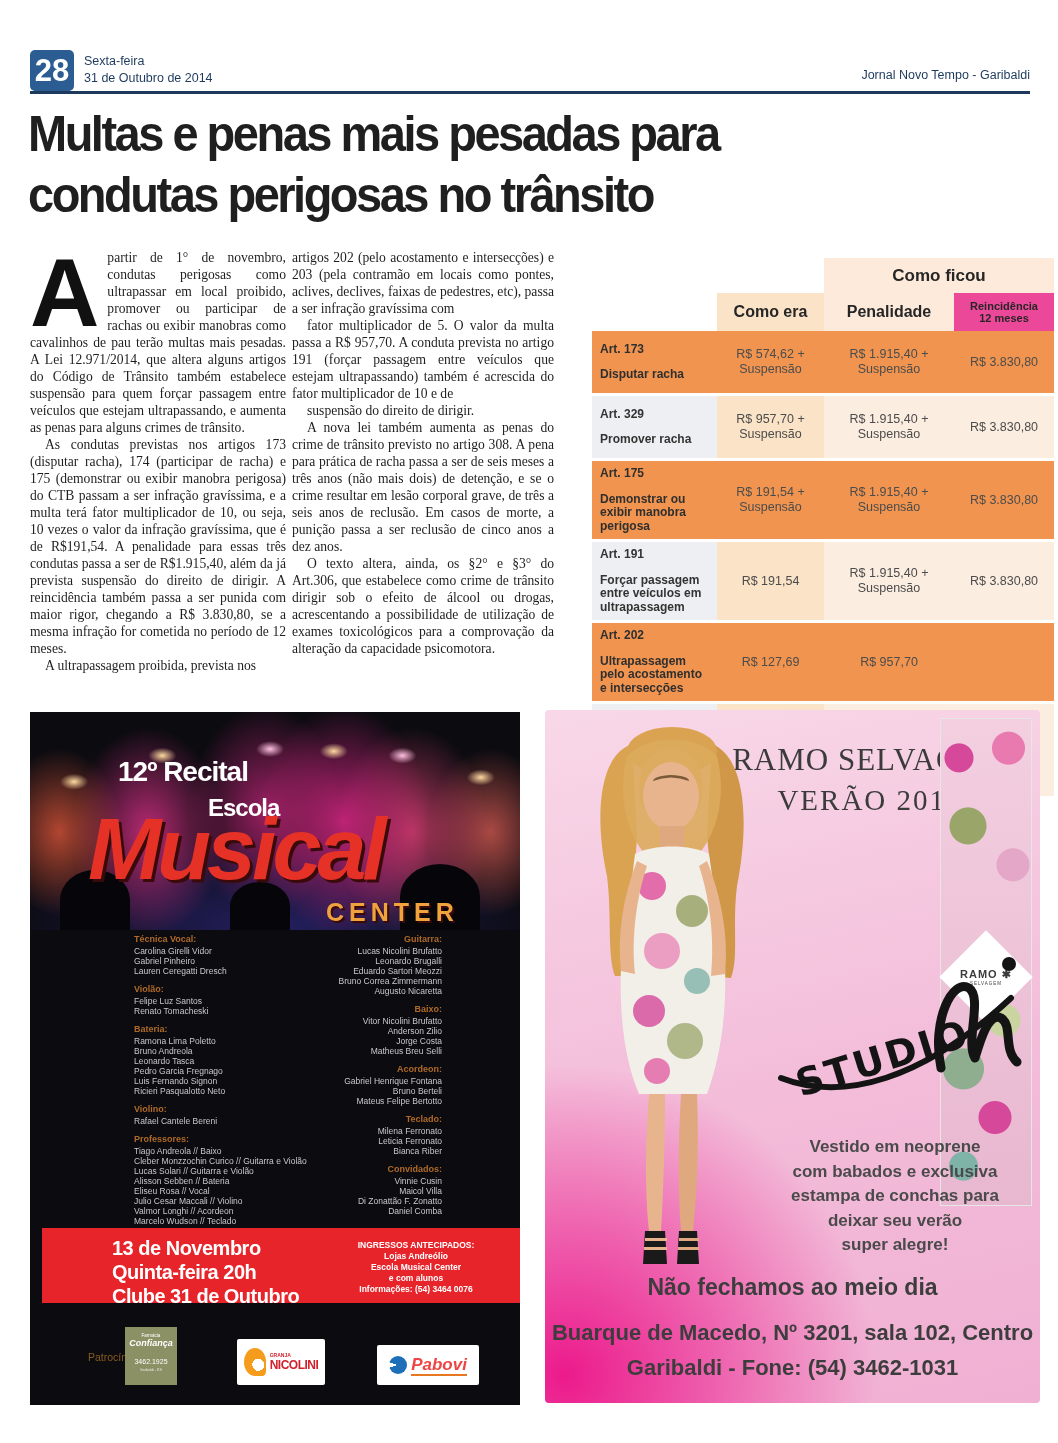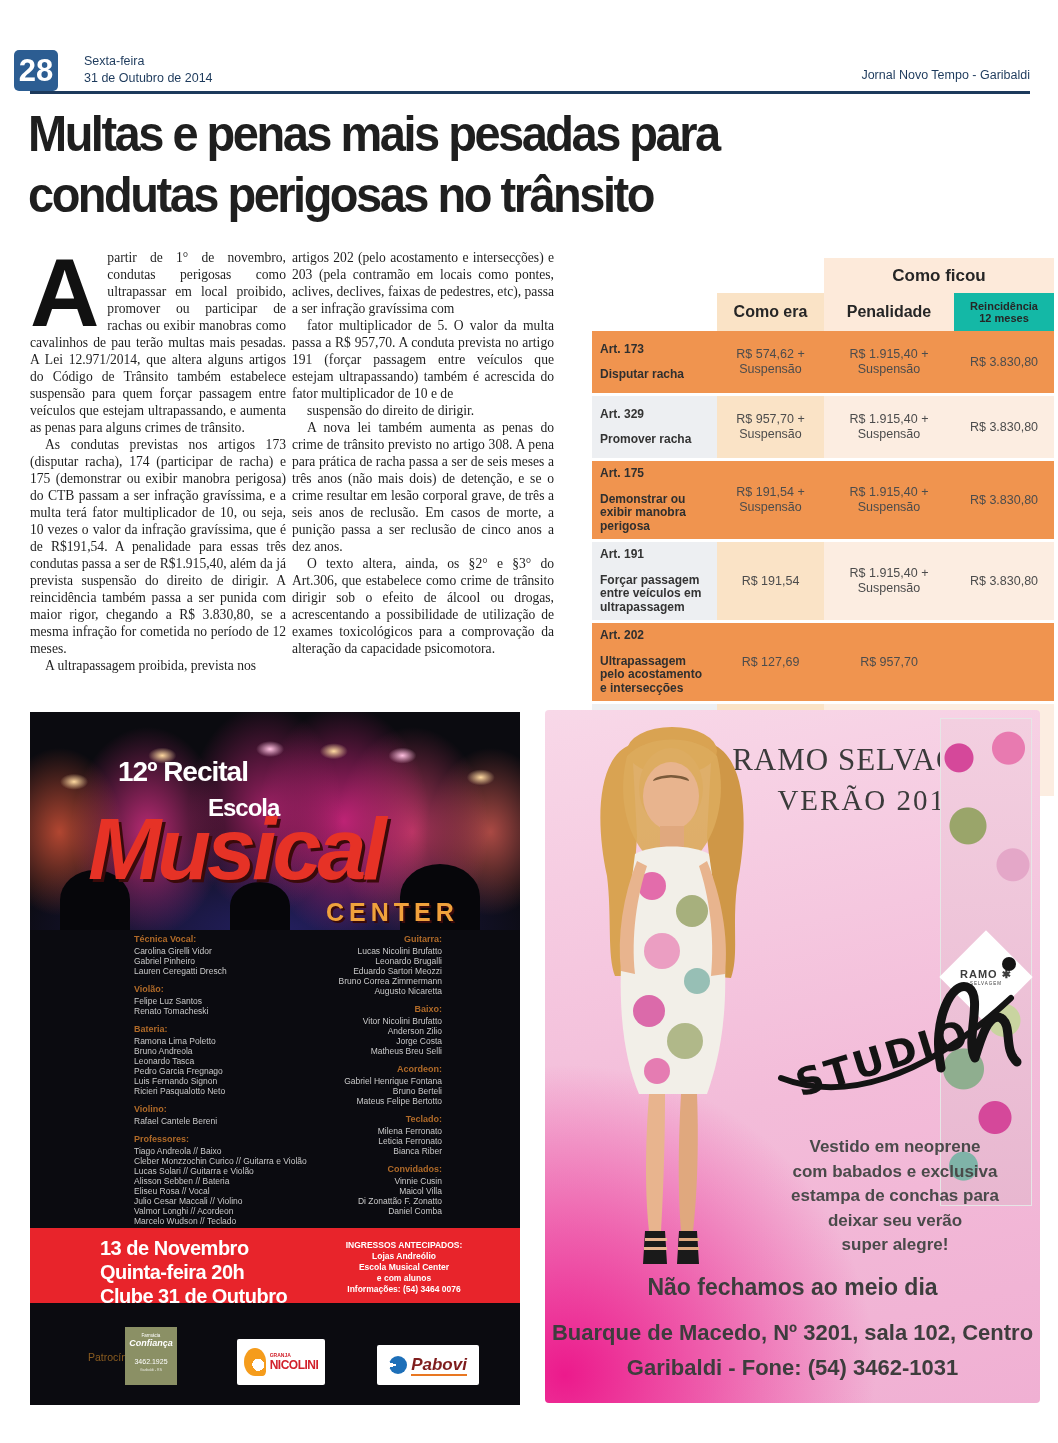--- a/index.html
+++ b/index.html
@@ -1,20 +1,20 @@
 <!DOCTYPE html>
 <html><head>
 <meta charset="utf-8">
 <style>
   * { margin:0; padding:0; box-sizing:border-box; }
   body { background:#e9e9e9; font-family:"Liberation Sans", sans-serif; }
   .page { position:relative; width:1058px; height:1443px; background:#fff; margin:0 auto; overflow:hidden; }
 
   
-  .pagenum { position:absolute; left:14px; top:50px; width:44px; height:41px; background:#2c5d92; border-radius:5px; color:#fff; font-weight:bold; font-size:31px; display:flex; align-items:center; justify-content:center; }
+  .pagenum { position:absolute; left:30px; top:50px; width:44px; height:41px; background:#2c5d92; border-radius:5px; color:#fff; font-weight:bold; font-size:31px; display:flex; align-items:center; justify-content:center; }
   .date-block { position:absolute; left:84px; top:53px; font-size:12.5px; color:#1d3a5c; line-height:17px; }
   .hdr-email { position:absolute; left:0; right:0; top:68px; text-align:center; font-size:12.5px; color:#1d3a5c; }
   .hdr-paper { position:absolute; right:28px; top:68px; font-size:12.5px; color:#1d3a5c; }
   .hdr-rule { position:absolute; left:30px; right:28px; top:91px; height:3px; background:#1d3a5c; }
 
   
   .headline { position:absolute; left:28px; top:102px; width:860px; font-size:47px; line-height:57px; font-weight:bold; color:#1f1f1f; letter-spacing:-2.5px; font-family:"Liberation Sans", sans-serif; transform:scaleY(1.08); transform-origin:top left; }
 
   
   .artcol { position:absolute; top:249px; font-family:"Liberation Serif", serif; font-size:13.6px; line-height:17px; color:#1e1e1e; text-align:justify; }
@@ -26,21 +26,21 @@
 
   
   .rtable { position:absolute; left:568px; top:258px; width:432px; font-family:"Liberation Sans", sans-serif;padding-left:24px; }
   .trow { display:grid; grid-template-columns:125px 107px 130px 100px; margin-bottom:3px; }
   .ghead-row { display:grid; grid-template-columns:232px 230px; }
   .ghead { background:#fdeada; height:35px; display:flex; align-items:center; justify-content:center; font-weight:bold; font-size:17px; color:#262626; }
   .chead-row { display:grid; grid-template-columns:125px 107px 130px 100px; }
   .ch { display:flex; align-items:center; justify-content:center; font-weight:bold; color:#262626; height:38px; text-align:center; }
   .ch.era { background:#fae3c6; font-size:16px; }
   .ch.pen { background:#fdeada; font-size:16px; }
-  .ch.rei { background:#14b8a6; font-size:11px; line-height:12px; white-space:pre-line; }
+  .ch.rei { background:#ec4899; font-size:11px; line-height:12px; white-space:pre-line; }
   .tc { padding:6px 8px; font-size:12px; display:flex; flex-direction:column; justify-content:center;gap:12px; }
   .tc.c1 { font-weight:bold; color:#333; line-height:13.5px; }
   .tc.c2,.tc.c3,.tc.c4 { align-items:center; text-align:center; color:#4c4c4c; font-size:12.5px; line-height:15px; white-space:pre-line; }
   .trow.orange .tc { background:#f0944f; }
   .trow.orange .tc.c1 { color:#2f2f2f; }
   .trow.light .c1 { background:#edeff2; }
   .trow.light .c2 { background:#fae3c6; }
   .trow.light .c3,.trow.light .c4 { background:#fcede1; }
   .tbot { height:4px; background:#f0944f; margin-top:0px; }
   .r62 { min-height:62px; } .r66 { min-height:66px; }
@@ -66,35 +66,35 @@
   .sil { position:absolute; background:#06060a; border-radius:50% 50% 0 0; }
   .recital-l1 { position:absolute; left:88px; top:44px; color:#fff; font-weight:bold; font-size:28px; letter-spacing:-1px; }
   .recital-l2 { position:absolute; left:178px; top:82px; color:#fff; font-weight:bold; font-size:24px; letter-spacing:-1px; }
   .recital-main { position:absolute; left:58px; top:86px; color:#e63226; font-weight:bold; font-style:italic; font-size:88px; letter-spacing:-4px; text-shadow:3px 3px 0 #3a0a0a; }
   .recital-sub { position:absolute; left:296px; top:186px; color:#f0a23c; font-weight:bold; font-size:25px; letter-spacing:5px; text-shadow:2px 2px 0 #3a0a0a; }
   .names-left { position:absolute; left:104px; top:222px; width:190px; text-align:left; }
   .names-right { position:absolute; right:78px; top:222px; width:210px; text-align:right; }
   .ngroup { margin-bottom:8px; }
   .nhead { color:#b06a28; font-weight:bold; font-size:9px; line-height:10px; margin-bottom:2px; }
   .nlist div { color:#c9c9c9; font-size:8.5px; line-height:10px; }
-  .red-banner { position:absolute; left:0; top:516px; width:490px; height:75px; background:#e8242b; }
+  .red-banner { position:absolute; left:12px; top:516px; width:490px; height:75px; background:#e8242b; }
   .rb-date { position:absolute; left:70px; top:8px; color:#fff; font-weight:bold; font-size:20px; line-height:24px; letter-spacing:-0.5px; }
   .rb-tickets { position:absolute; left:276px; top:12px; width:196px; text-align:center; color:#fff; }
   .rb-tickets .th { font-weight:bold; font-size:8.5px; line-height:11px; }
   .rb-tickets .tl div { font-size:8.5px; line-height:11px; font-weight:bold; }
   .sponsors { position:absolute; left:0; top:591px; width:490px; height:102px; background:#0b0b10; }
   .spons-label { position:absolute; left:58px; top:48px; color:#8a5c20; font-size:10.5px; }
   .sp1 { position:absolute; left:95px; top:24px; width:52px; height:58px; background:#8b9065; color:#fff; text-align:center; padding-top:6px; }
   .sp1 .t1 { font-size:4.5px; } .sp1 .t2 { font-size:9px; font-weight:bold; font-style:italic; } .sp1 .t3 { font-size:7px; margin-top:10px; } .sp1 .t4 { font-size:3.5px; margin-top:3px; opacity:.8; }
   .sp2 { position:absolute; left:207px; top:36px; width:88px; height:46px; background:#fff; border-radius:2px; display:flex; align-items:center; justify-content:center; gap:4px; }
   .bird { width:22px; height:28px; background:radial-gradient(circle at 65% 60%, #fff 0 6px, transparent 6px), #f59c1c; border-radius:60% 60% 20% 60%; }
   .sp2 .gr { font-size:5px; color:#d1202a; font-weight:bold; } .sp2 .nc { font-size:12px; color:#d1202a; font-weight:bold; letter-spacing:-0.5px; }
   .sp3 { position:absolute; left:347px; top:42px; width:102px; height:40px; background:#fff; border-radius:2px; display:flex; align-items:center; justify-content:center; gap:4px; }
   .swirl { width:18px; height:18px; border-radius:50%; background:conic-gradient(#1d6fb8 0 70%, #fff 70% 80%, #1d6fb8 80%); }
-  .sp3 .pv { font-size:17px; font-weight:bold; font-style:italic; color:#7f1d1d; border-bottom:2px solid #e87722; line-height:19px; }
+  .sp3 .pv { font-size:17px; font-weight:bold; font-style:italic; color:#ef4444; border-bottom:2px solid #e87722; line-height:19px; }
 
   
   .ad-ramo { position:absolute; left:545px; top:710px; width:495px; height:693px; border-radius:4px; overflow:hidden;
     background:
       radial-gradient(circle at 4% 96%, #ec1a8c 0%, rgba(236,26,140,.55) 18%, rgba(236,26,140,0) 38%),
       linear-gradient(168deg, #f8d8e8 0%, #f3bcd9 55%, #f0b0d3 100%); }
   .ramo-title { position:absolute; left:150px; top:32px; width:350px; text-align:center; font-family:"Liberation Serif", serif; color:#3b3b3b; }
   .ramo-title .t1 { font-size:31px; letter-spacing:1px; }
   .ramo-title .t2 { font-size:29px; letter-spacing:2px; margin-top:6px; }
   .floral-banner { position:absolute; left:395px; top:8px; width:92px; height:488px; border:1px solid #e6e6e6;

